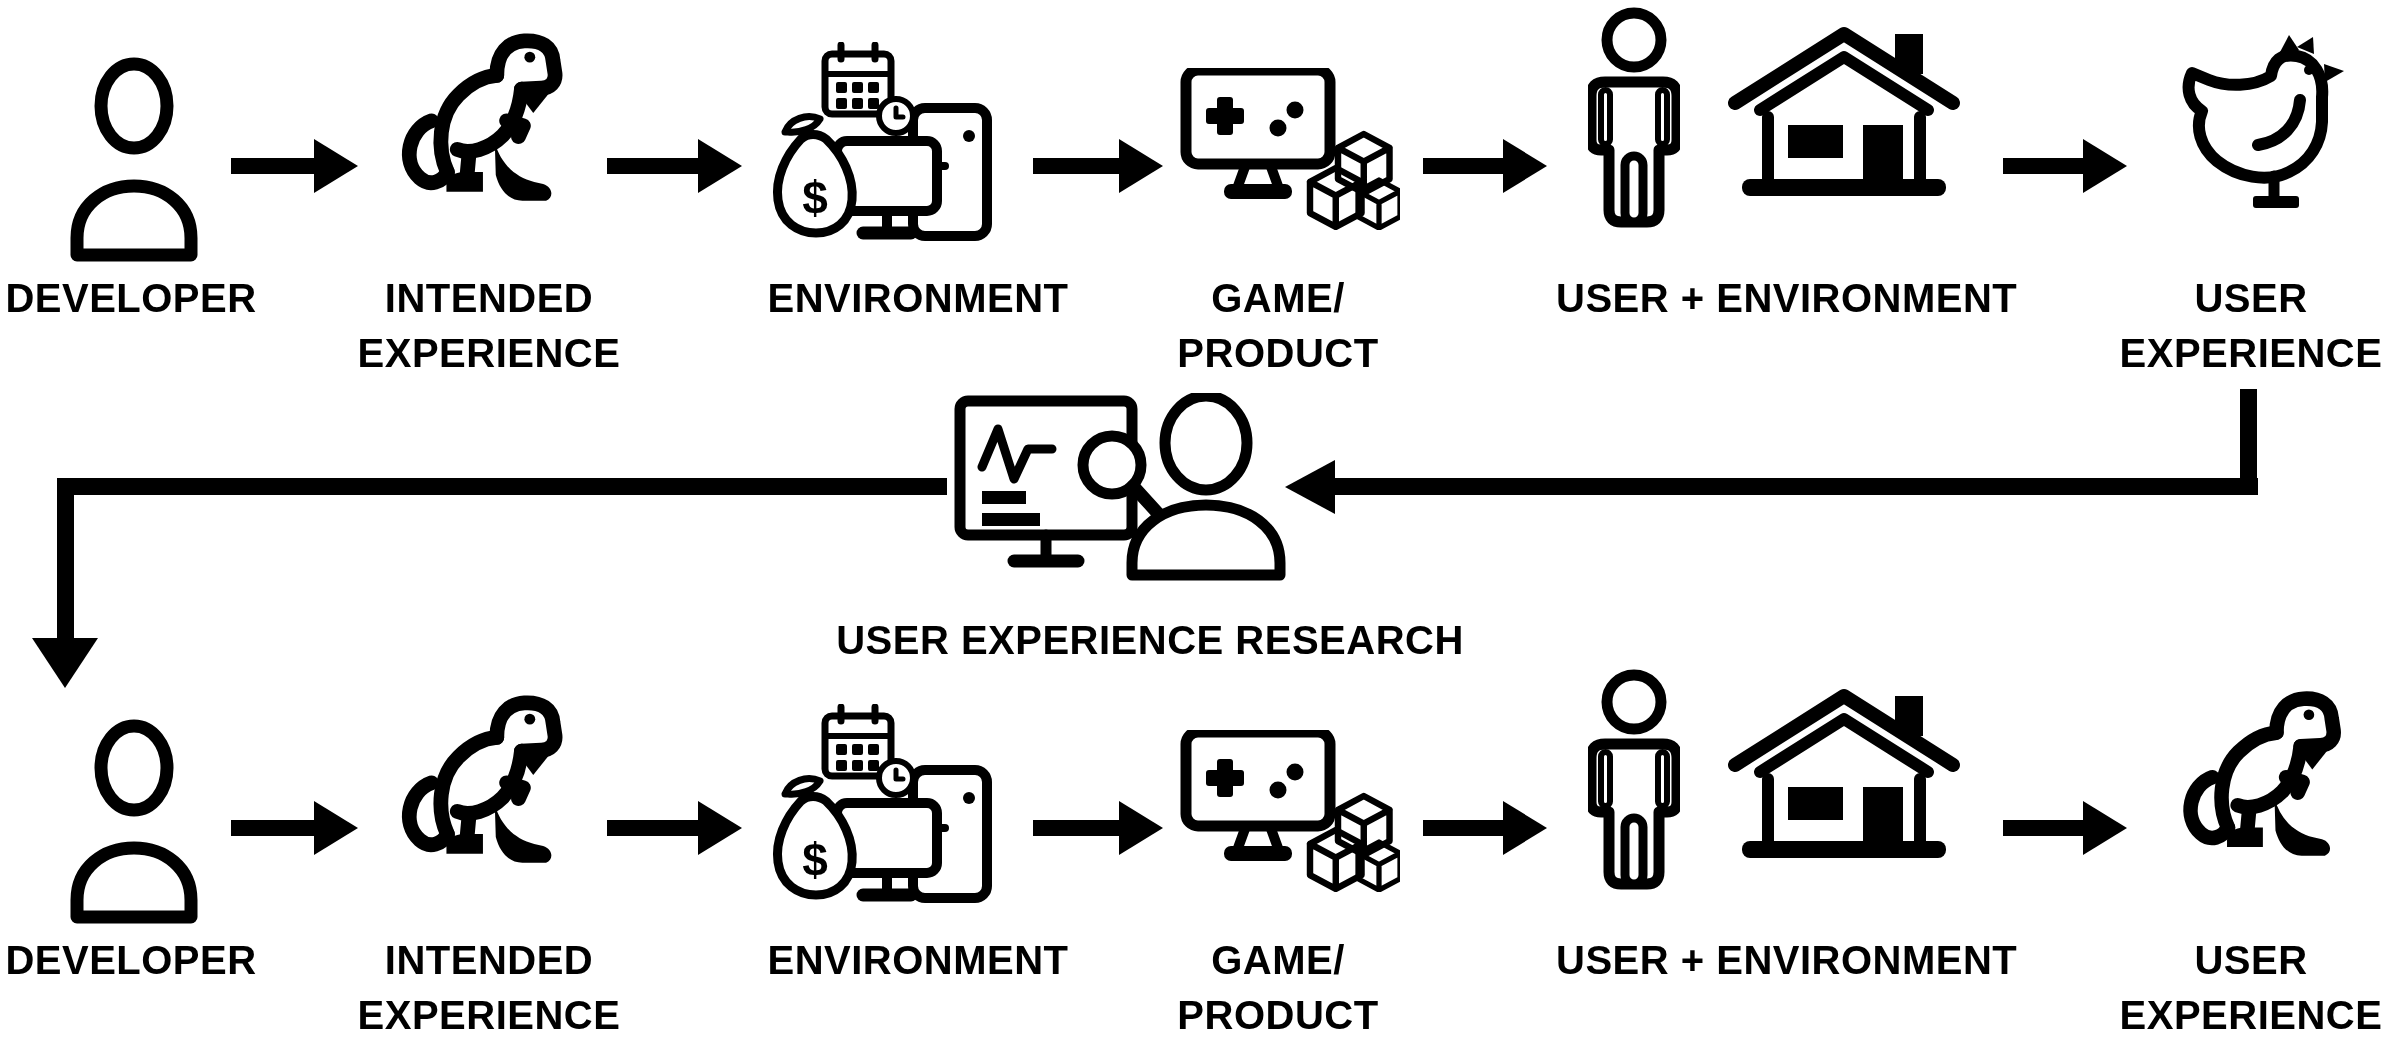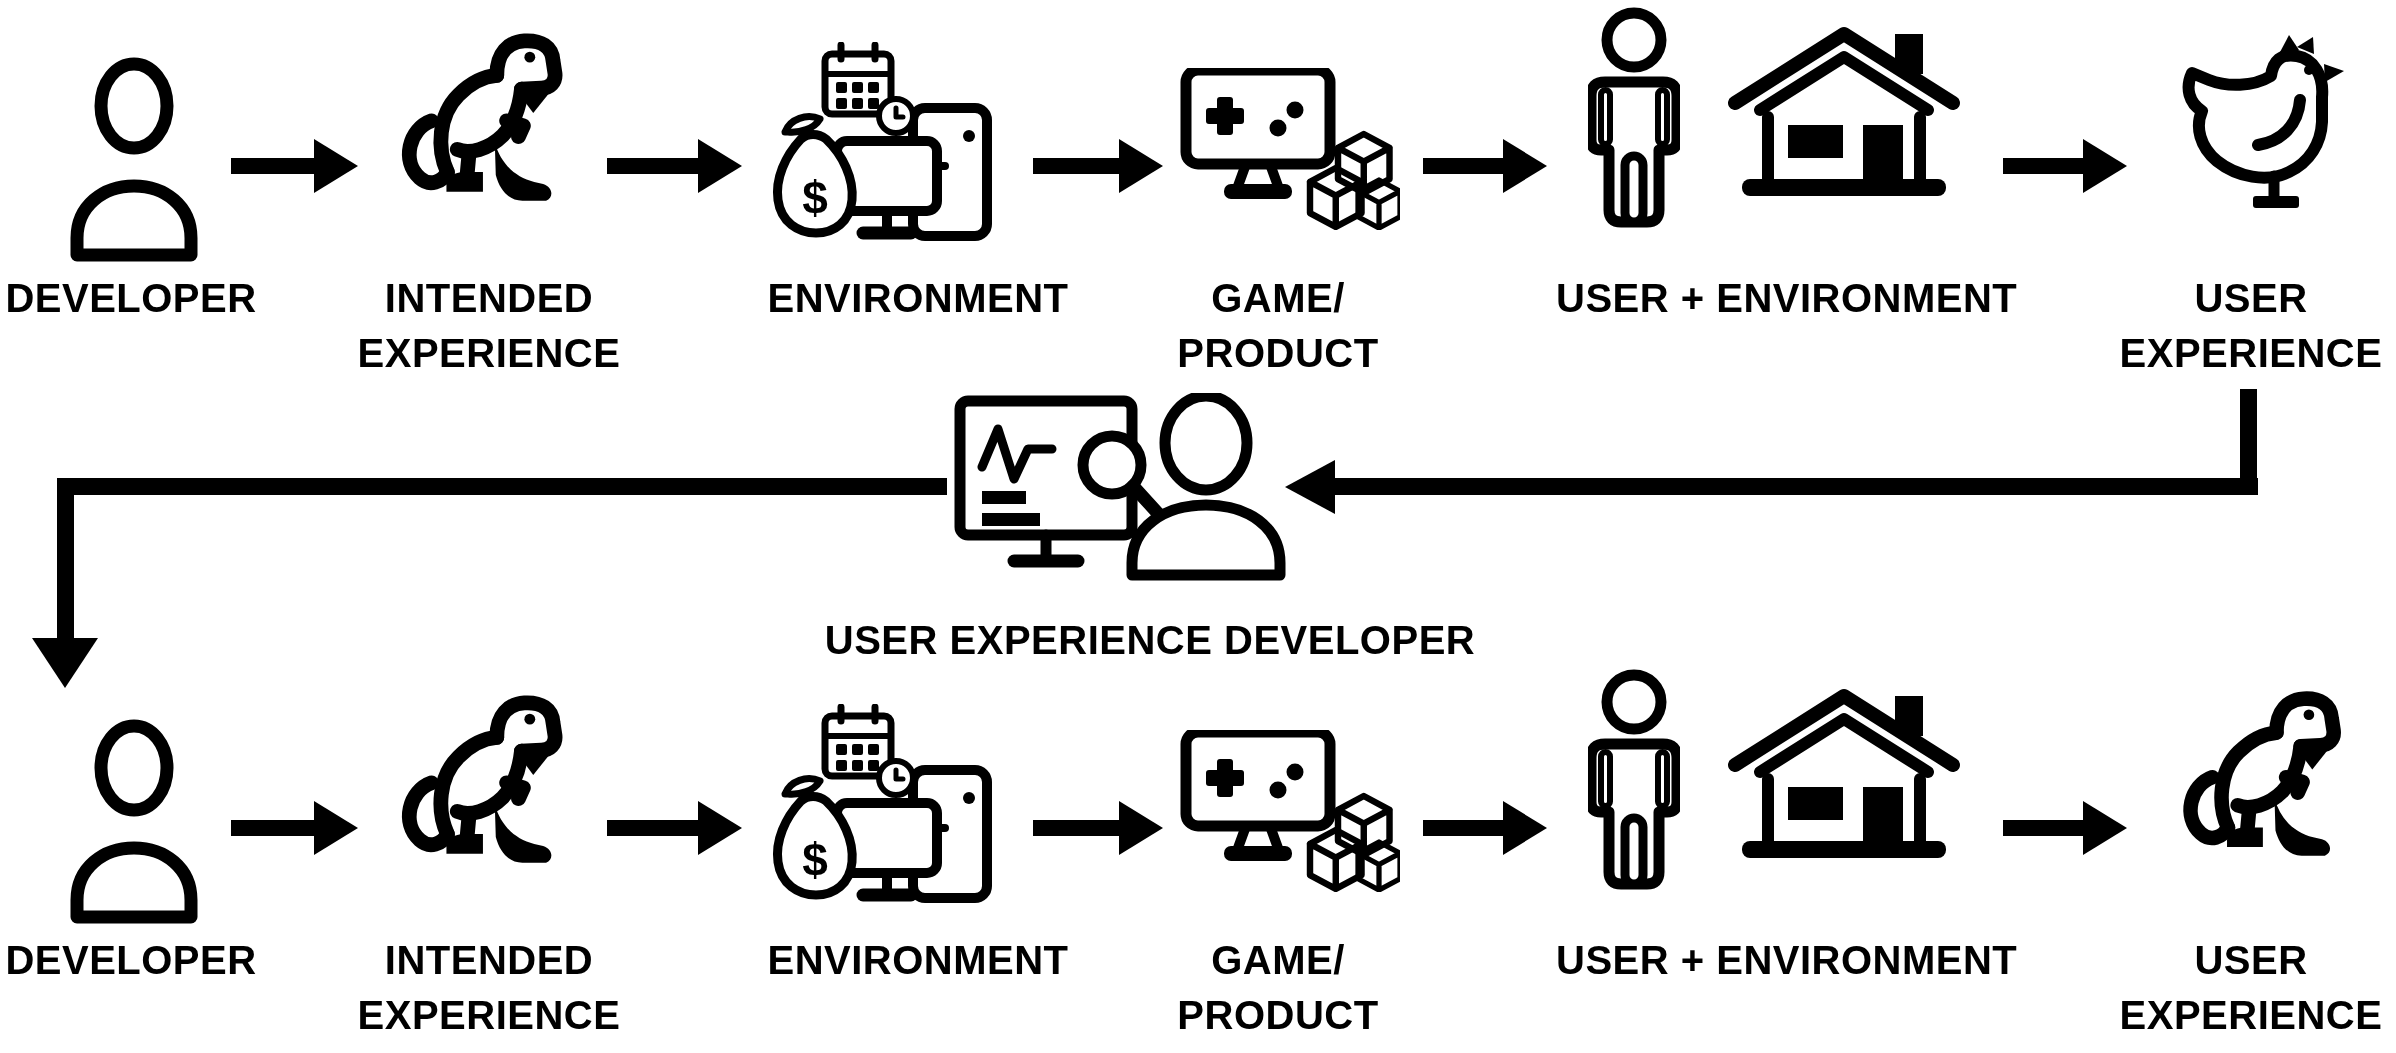--- a/index.html
+++ b/index.html
@@ -211,21 +211,21 @@
   <div class="fseg" style="left:1333px;top:478px;width:925px;height:17px"></div>
   <div class="fhead-left" style="left:1285px;top:460px"></div>
   <div class="fseg" style="left:57px;top:478px;width:890px;height:17px"></div>
   <div class="fseg" style="left:57px;top:478px;width:17px;height:163px"></div>
   <div class="fhead-down" style="left:32px;top:638px"></div>
 
   <svg class="icon" style="left:950px;top:393px" width="392" height="206">
       <use href="#sym-research"></use>
     </svg>
   <div class="lbl" style="left:800px;top:613px;width:700px">
-    <div>USER EXPERIENCE DEVELOPER</div>
+    <div>USER EXPERIENCE RESEARCH</div>
   </div>
 
   <svg class="icon" style="left:64px;top:718px" width="140" height="206">
       <use href="#sym-person"></use>
     </svg>
   <svg class="icon" style="left:380px;top:694px" width="198" height="222">
       <use href="#sym-trex"></use>
     </svg>
   <svg class="icon" style="left:755px;top:704px" width="240" height="200">
       <use href="#sym-env"></use>

